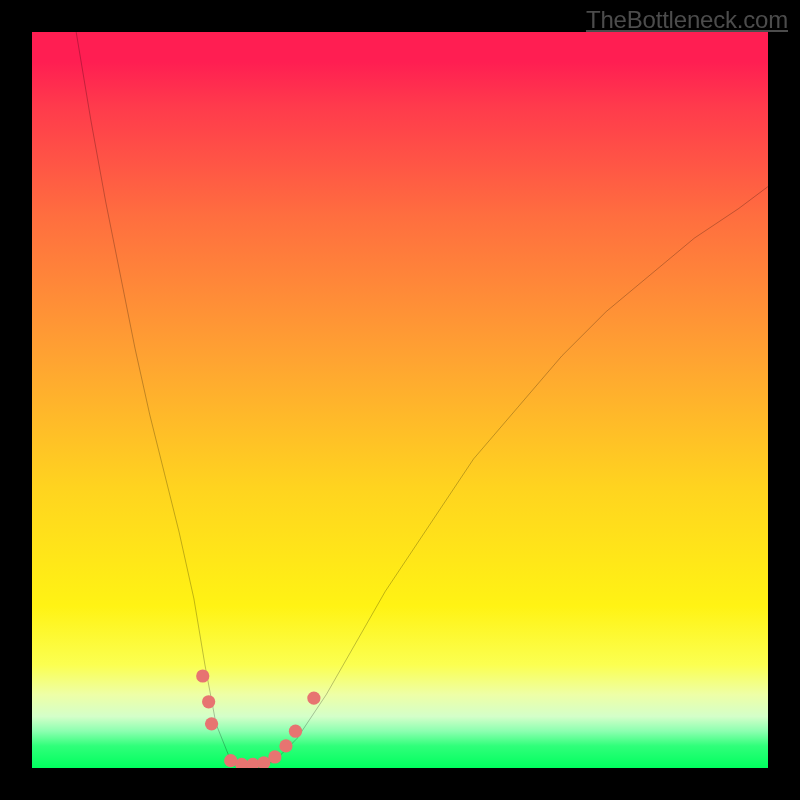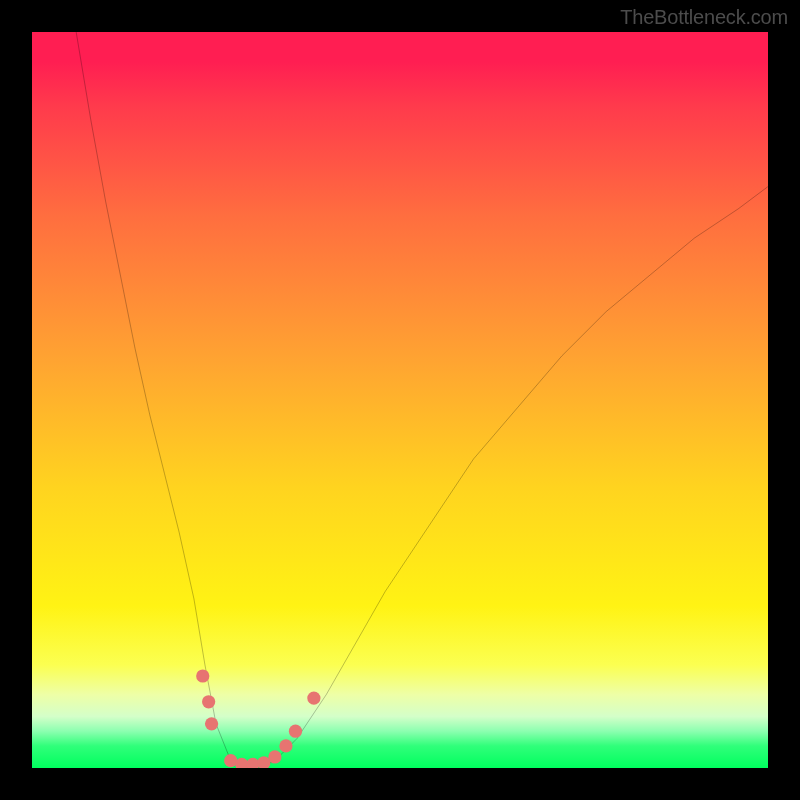--- a/index.html
+++ b/index.html
@@ -46,24 +46,25 @@
   }
   .curve, .dots {
     position: absolute;
     inset: 0;
   }
   .watermark {
     position: absolute;
     top: 6px;
     right: 12px;
     color: #4c4c4c;
-    font-size: 20px;
+    font-size: 24px;
     font-weight: 500;
     letter-spacing: -0.2px;
     user-select: none;
+    text-decoration: underline;
   }
 </style>
 </head>
 <body>
 
 <div class="frame">
 
   <div class="plot">
     <div class="gradient"></div>
 

